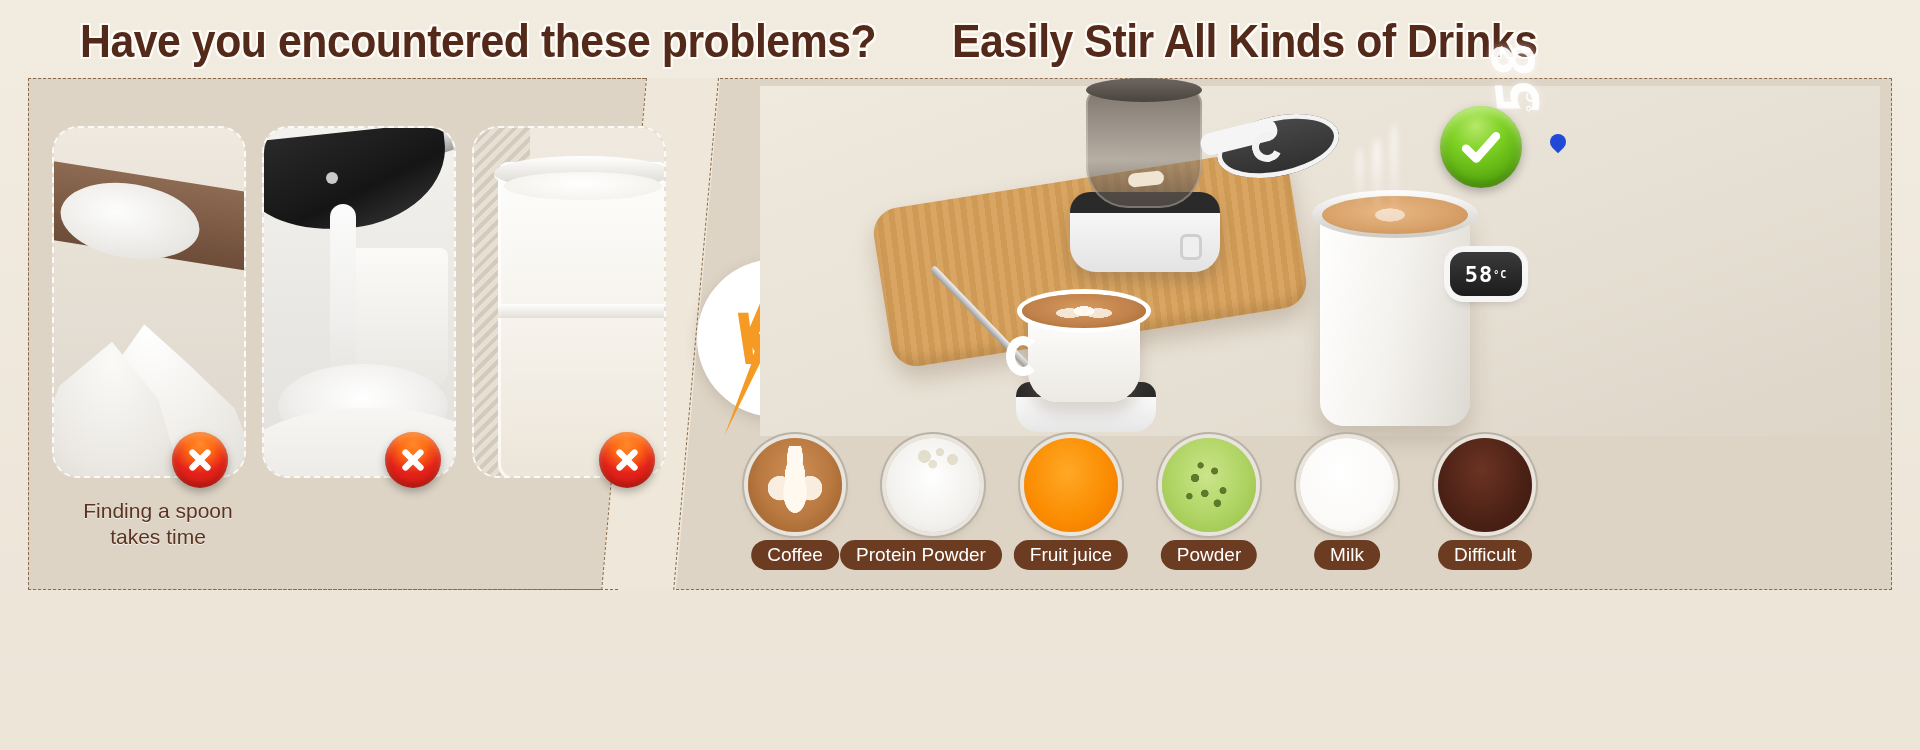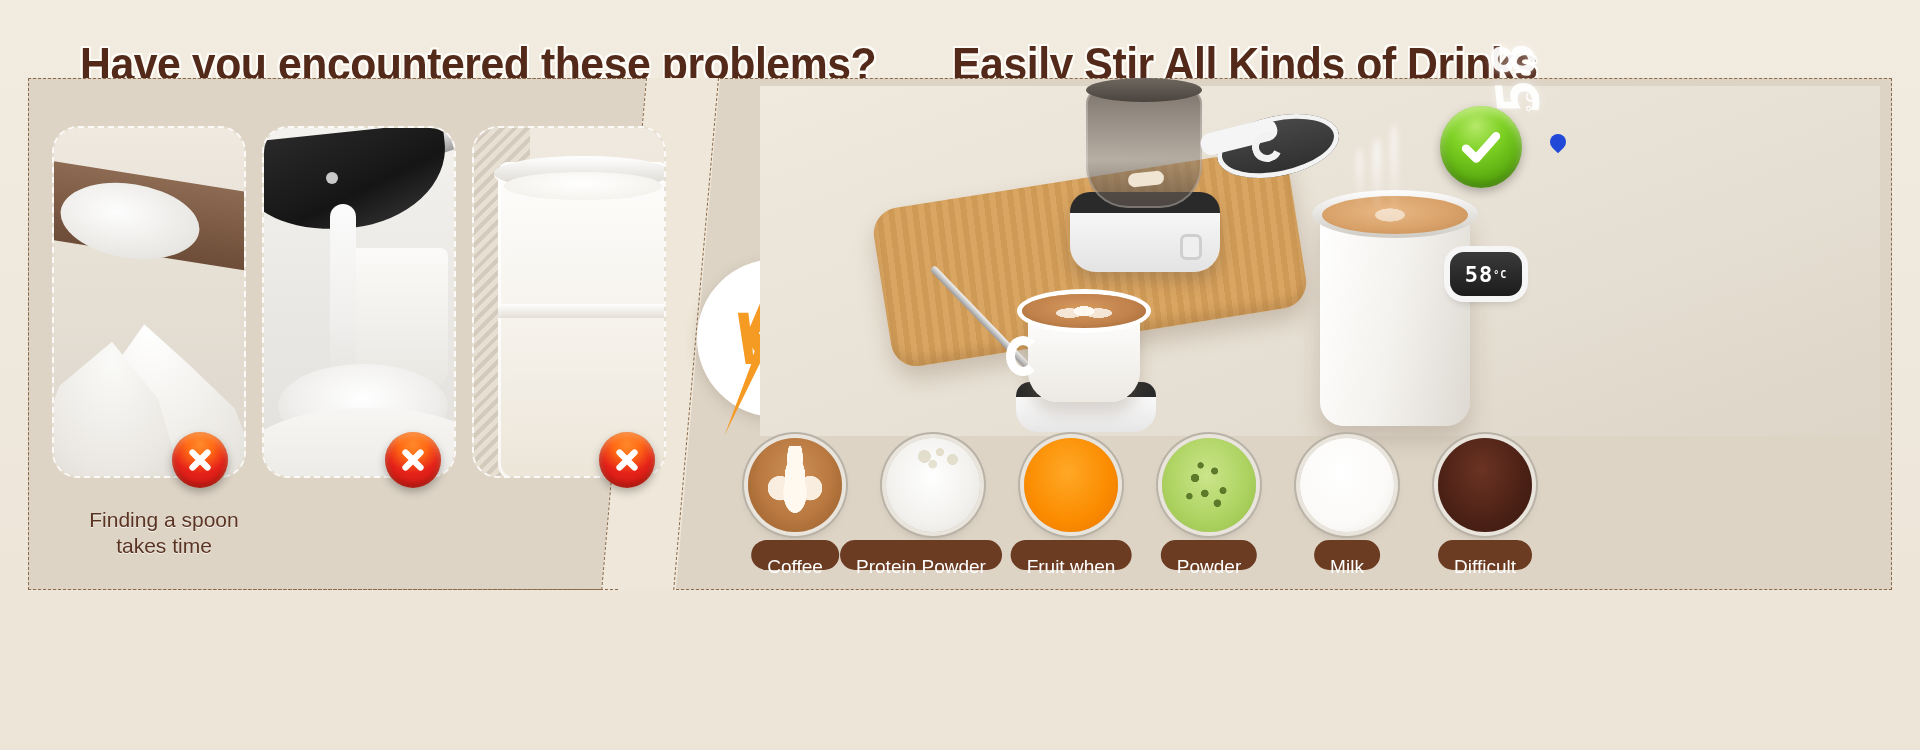--- a/index.html
+++ b/index.html
@@ -9,21 +9,21 @@
     background: #efe8dc;
     overflow: hidden;
   }
   .stage {
     position: relative;
     width: 1920px; height: 750px;
     background: linear-gradient(180deg, #f2ebe0 0%, #ece4d7 100%);
   }
 
   
-  .headings { position: absolute; top: 8px; left: 0; width: 1920px; height: 66px; margin-top: 23px; }
+  .headings { position: absolute; top: 8px; left: 0; width: 1920px; height: 66px; }
   .hd {
     position: absolute;
     font-weight: bold;
     font-size: 46px;
     line-height: 58px;
     letter-spacing: -0.5px;
     color: #53291a;
     transform: scaleX(0.93);
     transform-origin: center;
     white-space: nowrap;
@@ -220,21 +220,21 @@
   
   .cap {
     position: absolute;
     width: 220px;
     text-align: center;
     font-size: 21px;
     line-height: 26px;
     color: #5a3322;
     text-shadow: 0 1px 0 rgba(255,255,255,.7);
   }
-  .cap-1 { left: 54px;  top: 498px; margin-top: 9px; }
+  .cap-1 { left: 48px;  top: 498px; }
   .cap-2 { left: 252px; top: 498px; }
   .cap-3 { left: 467px; top: 498px; }
 
   
   .vs {
     position: absolute; left: 697px; top: 259px;
     width: 158px; height: 158px; border-radius: 50%;
     background: #ffffff;
     box-shadow: 0 4px 14px rgba(90,70,50,.18);
     overflow: visible;
@@ -443,21 +443,21 @@
   .sw-label {
     position: absolute;
     top: 102px;
     height: 30px;
     border-radius: 15px;
     background: #6b3b22;
     color: #ffffff;
     font-size: 19px;
     line-height: 30px;
     text-align: left;
-    padding: 12px 16px;
+    padding: 0 16px;
     white-space: nowrap;
     transform: translateX(-50%);
   }
   .s-coffee {
     background: radial-gradient(ellipse at 50% 40%, #cf9159 0%, #b8783f 55%, #955c2b 100%);
   }
   .s-coffee::after {
     content:""; position: absolute; left: 20px; top: 8px; width: 54px; height: 78px;
     background:
       radial-gradient(ellipse at 50% 16%, #fff9f0 0 20%, transparent 21%),
@@ -617,21 +617,21 @@
   </div>
 
   <div class="swatches">
     <div class="sw s-coffee" style="left:0px"></div>
     <div class="sw-label" style="left:47px">Coffee</div>
 
     <div class="sw s-protein" style="left:138px"></div>
     <div class="sw-label" style="left:173px">Protein Powder</div>
 
     <div class="sw s-juice" style="left:276px"></div>
-    <div class="sw-label" style="left:323px">Fruit when</div>
+    <div class="sw-label" style="left:323px">Fruit juice</div>
 
     <div class="sw s-drinks" style="left:414px"></div>
     <div class="sw-label" style="left:461px">Powder</div>
 
     <div class="sw s-milk" style="left:552px"></div>
     <div class="sw-label" style="left:599px">Milk</div>
 
     <div class="sw s-granules" style="left:690px"></div>
     <div class="sw-label" style="left:737px">Difficult</div>
   </div>

